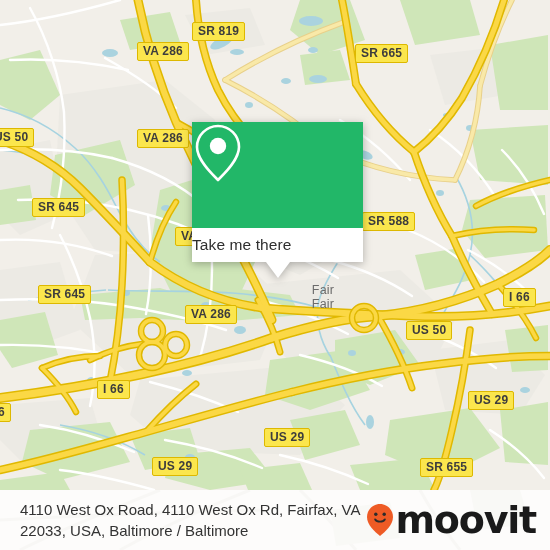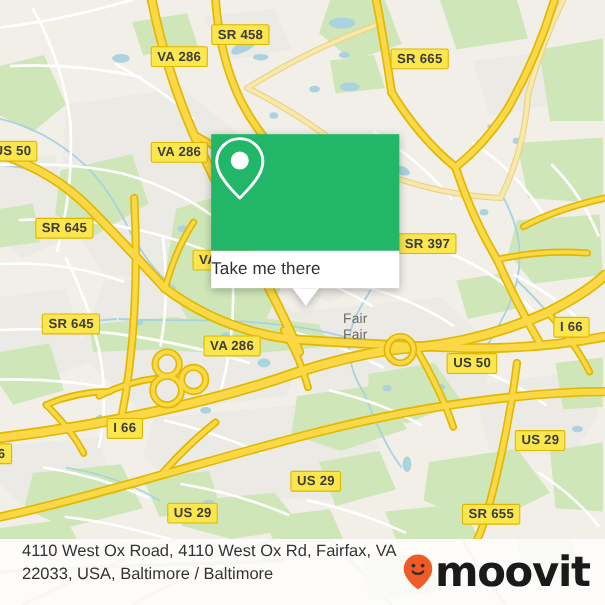--- a/index.html
+++ b/index.html
@@ -84,20 +84,21 @@
     border-top: 16px solid #ffffff;
   }
 
   
   #bottombar {
     position: absolute;
     left: 0; top: 490px;
     width: 550px; height: 60px;
     background: #ffffff;
     display: flex;
+    align-items: center;
     z-index: 50;
     overflow: hidden;
   }
   #bottombar-watermark {
     position: absolute;
     left: 0; top: 0; width: 550px; height: 60px;
     opacity: 0.35;
     pointer-events: none;
   }
   #address {
@@ -373,27 +374,27 @@
     </svg>
 
     <div style="position:absolute;left:300px;top:283px;text-align:center;width:46px;
                 font-size:12.5px;color:#6b6b6b;line-height:14px;letter-spacing:0.2px;">
       <div>Fair</div>
       <div>Fair</div>
     </div>
 
     <div id="shield-layer">
         <div style="position: absolute; left: 137px; top: 42px; background: rgb(251, 230, 77); border: 1.6px solid rgb(221, 184, 0); border-radius: 2px; padding: 1px 5px 2px; font-size: 12px; font-weight: bold; color: rgb(61, 61, 61); line-height: 14px; white-space: nowrap; font-family: &quot;Liberation Sans&quot;, sans-serif; letter-spacing: 0.2px;"><span>VA 286</span></div>
-        <div style="position: absolute; left: 192px; top: 22px; background: rgb(251, 230, 77); border: 1.6px solid rgb(221, 184, 0); border-radius: 2px; padding: 1px 5px 2px; font-size: 12px; font-weight: bold; color: rgb(61, 61, 61); line-height: 14px; white-space: nowrap; font-family: &quot;Liberation Sans&quot;, sans-serif; letter-spacing: 0.2px;"><span>SR 458</span></div>
+        <div style="position: absolute; left: 192px; top: 22px; background: rgb(251, 230, 77); border: 1.6px solid rgb(221, 184, 0); border-radius: 2px; padding: 1px 5px 2px; font-size: 12px; font-weight: bold; color: rgb(61, 61, 61); line-height: 14px; white-space: nowrap; font-family: &quot;Liberation Sans&quot;, sans-serif; letter-spacing: 0.2px;"><span>SR 819</span></div>
         <div style="position: absolute; left: 355px; top: 44px; background: rgb(251, 230, 77); border: 1.6px solid rgb(221, 184, 0); border-radius: 2px; padding: 1px 5px 2px; font-size: 12px; font-weight: bold; color: rgb(61, 61, 61); line-height: 14px; white-space: nowrap; font-family: &quot;Liberation Sans&quot;, sans-serif; letter-spacing: 0.2px;"><span>SR 665</span></div>
         <div style="position: absolute; left: -12px; top: 128px; background: rgb(251, 230, 77); border: 1.6px solid rgb(221, 184, 0); border-radius: 2px; padding: 1px 5px 2px; font-size: 12px; font-weight: bold; color: rgb(61, 61, 61); line-height: 14px; white-space: nowrap; font-family: &quot;Liberation Sans&quot;, sans-serif; letter-spacing: 0.2px;"><span>US 50</span></div>
         <div style="position: absolute; left: 137px; top: 129px; background: rgb(251, 230, 77); border: 1.6px solid rgb(221, 184, 0); border-radius: 2px; padding: 1px 5px 2px; font-size: 12px; font-weight: bold; color: rgb(61, 61, 61); line-height: 14px; white-space: nowrap; font-family: &quot;Liberation Sans&quot;, sans-serif; letter-spacing: 0.2px;"><span>VA 286</span></div>
         <div style="position: absolute; left: 32px; top: 198px; background: rgb(251, 230, 77); border: 1.6px solid rgb(221, 184, 0); border-radius: 2px; padding: 1px 5px 2px; font-size: 12px; font-weight: bold; color: rgb(61, 61, 61); line-height: 14px; white-space: nowrap; font-family: &quot;Liberation Sans&quot;, sans-serif; letter-spacing: 0.2px;"><span>SR 645</span></div>
         <div style="position: absolute; left: 175px; top: 227px; background: rgb(251, 230, 77); border: 1.6px solid rgb(221, 184, 0); border-radius: 2px; padding: 1px 5px 2px; font-size: 12px; font-weight: bold; color: rgb(61, 61, 61); line-height: 14px; white-space: nowrap; font-family: &quot;Liberation Sans&quot;, sans-serif; letter-spacing: 0.2px;"><span>VA 286</span></div>
-        <div style="position: absolute; left: 362px; top: 212px; background: rgb(251, 230, 77); border: 1.6px solid rgb(221, 184, 0); border-radius: 2px; padding: 1px 5px 2px; font-size: 12px; font-weight: bold; color: rgb(61, 61, 61); line-height: 14px; white-space: nowrap; font-family: &quot;Liberation Sans&quot;, sans-serif; letter-spacing: 0.2px;"><span>SR 397</span></div>
+        <div style="position: absolute; left: 362px; top: 212px; background: rgb(251, 230, 77); border: 1.6px solid rgb(221, 184, 0); border-radius: 2px; padding: 1px 5px 2px; font-size: 12px; font-weight: bold; color: rgb(61, 61, 61); line-height: 14px; white-space: nowrap; font-family: &quot;Liberation Sans&quot;, sans-serif; letter-spacing: 0.2px;"><span>SR 588</span></div>
         <div style="position: absolute; left: 38px; top: 285px; background: rgb(251, 230, 77); border: 1.6px solid rgb(221, 184, 0); border-radius: 2px; padding: 1px 5px 2px; font-size: 12px; font-weight: bold; color: rgb(61, 61, 61); line-height: 14px; white-space: nowrap; font-family: &quot;Liberation Sans&quot;, sans-serif; letter-spacing: 0.2px;"><span>SR 645</span></div>
         <div style="position: absolute; left: 185px; top: 305px; background: rgb(251, 230, 77); border: 1.6px solid rgb(221, 184, 0); border-radius: 2px; padding: 1px 5px 2px; font-size: 12px; font-weight: bold; color: rgb(61, 61, 61); line-height: 14px; white-space: nowrap; font-family: &quot;Liberation Sans&quot;, sans-serif; letter-spacing: 0.2px;"><span>VA 286</span></div>
         <div style="position: absolute; left: 406px; top: 321px; background: rgb(251, 230, 77); border: 1.6px solid rgb(221, 184, 0); border-radius: 2px; padding: 1px 5px 2px; font-size: 12px; font-weight: bold; color: rgb(61, 61, 61); line-height: 14px; white-space: nowrap; font-family: &quot;Liberation Sans&quot;, sans-serif; letter-spacing: 0.2px;"><span>US 50</span></div>
         <div style="position: absolute; left: 503px; top: 288px; background: rgb(251, 230, 77); border: 1.6px solid rgb(221, 184, 0); border-radius: 2px; padding: 1px 5px 2px; font-size: 12px; font-weight: bold; color: rgb(61, 61, 61); line-height: 14px; white-space: nowrap; font-family: &quot;Liberation Sans&quot;, sans-serif; letter-spacing: 0.2px;"><span>I 66</span></div>
         <div style="position: absolute; left: 97px; top: 380px; background: rgb(251, 230, 77); border: 1.6px solid rgb(221, 184, 0); border-radius: 2px; padding: 1px 5px 2px; font-size: 12px; font-weight: bold; color: rgb(61, 61, 61); line-height: 14px; white-space: nowrap; font-family: &quot;Liberation Sans&quot;, sans-serif; letter-spacing: 0.2px;"><span>I 66</span></div>
         <div style="position: absolute; left: -22px; top: 403px; background: rgb(251, 230, 77); border: 1.6px solid rgb(221, 184, 0); border-radius: 2px; padding: 1px 5px 2px; font-size: 12px; font-weight: bold; color: rgb(61, 61, 61); line-height: 14px; white-space: nowrap; font-family: &quot;Liberation Sans&quot;, sans-serif; letter-spacing: 0.2px;"><span>I 66</span></div>
         <div style="position: absolute; left: 264px; top: 428px; background: rgb(251, 230, 77); border: 1.6px solid rgb(221, 184, 0); border-radius: 2px; padding: 1px 5px 2px; font-size: 12px; font-weight: bold; color: rgb(61, 61, 61); line-height: 14px; white-space: nowrap; font-family: &quot;Liberation Sans&quot;, sans-serif; letter-spacing: 0.2px;"><span>US 29</span></div>
         <div style="position: absolute; left: 468px; top: 391px; background: rgb(251, 230, 77); border: 1.6px solid rgb(221, 184, 0); border-radius: 2px; padding: 1px 5px 2px; font-size: 12px; font-weight: bold; color: rgb(61, 61, 61); line-height: 14px; white-space: nowrap; font-family: &quot;Liberation Sans&quot;, sans-serif; letter-spacing: 0.2px;"><span>US 29</span></div>
         <div style="position: absolute; left: 152px; top: 457px; background: rgb(251, 230, 77); border: 1.6px solid rgb(221, 184, 0); border-radius: 2px; padding: 1px 5px 2px; font-size: 12px; font-weight: bold; color: rgb(61, 61, 61); line-height: 14px; white-space: nowrap; font-family: &quot;Liberation Sans&quot;, sans-serif; letter-spacing: 0.2px;"><span>US 29</span></div>
         <div style="position: absolute; left: 420px; top: 458px; background: rgb(251, 230, 77); border: 1.6px solid rgb(221, 184, 0); border-radius: 2px; padding: 1px 5px 2px; font-size: 12px; font-weight: bold; color: rgb(61, 61, 61); line-height: 14px; white-space: nowrap; font-family: &quot;Liberation Sans&quot;, sans-serif; letter-spacing: 0.2px;"><span>SR 655</span></div>

